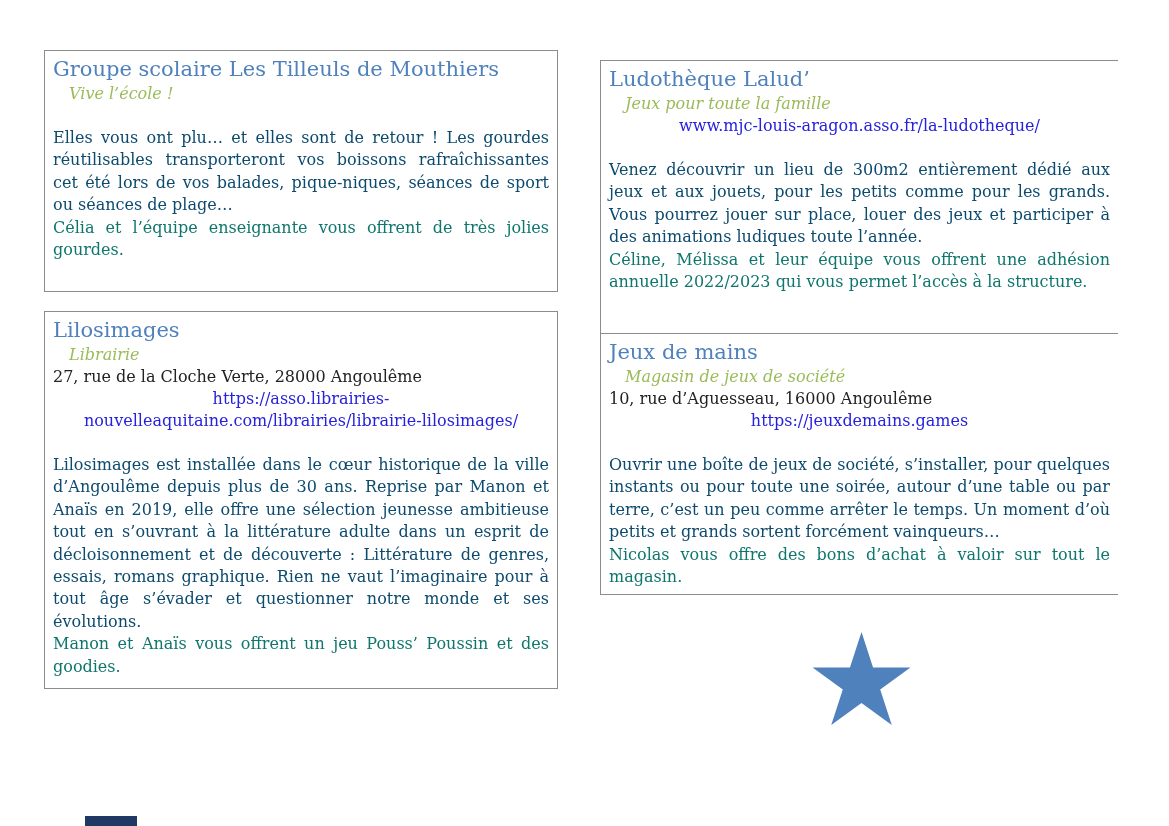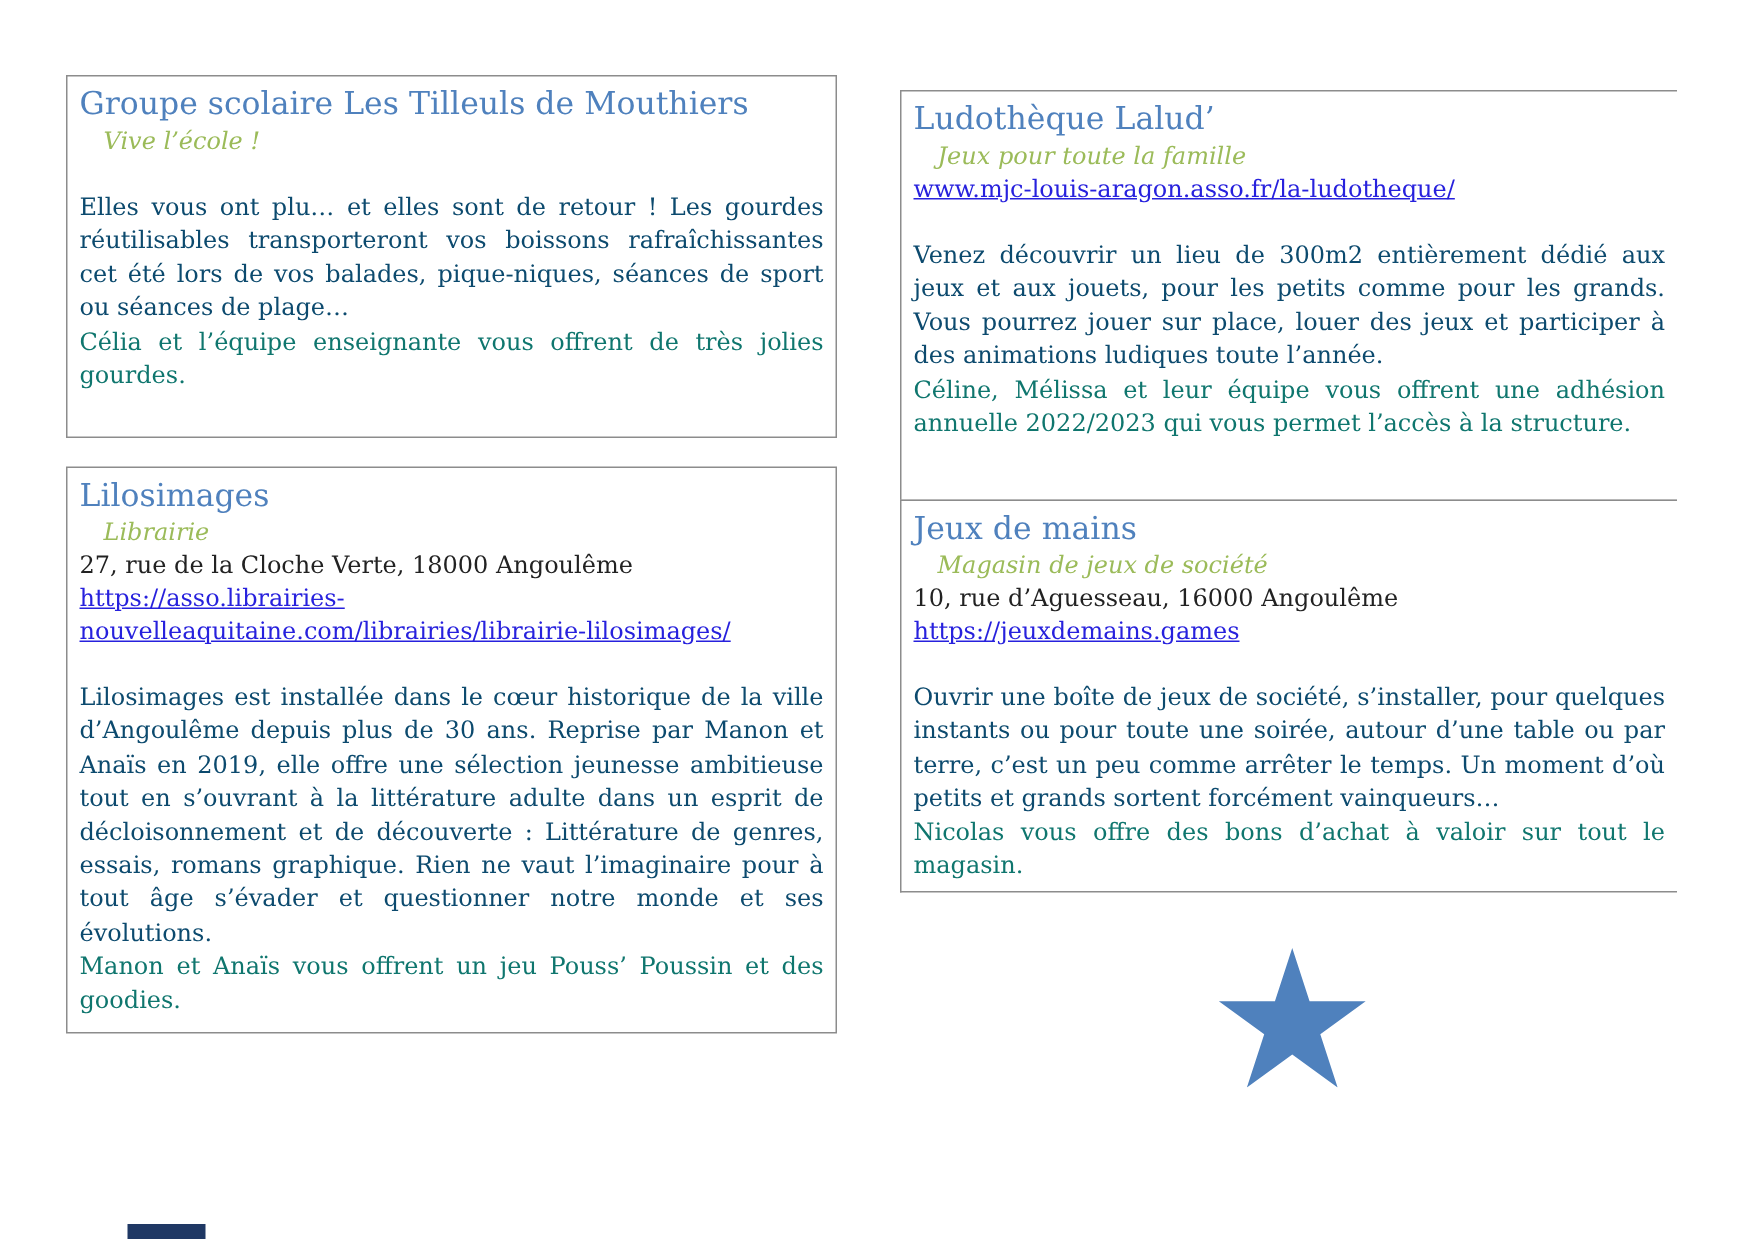--- a/index.html
+++ b/index.html
@@ -43,23 +43,23 @@
   .card-address {
     font-size: 16px;
     line-height: 22px;
     color: #222222;
   }
   .card-link {
     display: block;
     font-size: 16px;
     line-height: 22px;
     color: #2721DD;
-    text-decoration: underline;
     white-space: pre-line;
     cursor: pointer;
+    text-align: center;
   }
   .spacer {
     height: 22px;
   }
   .card-body {
     font-size: 16px;
     line-height: 22.4px;
     text-align: justify;
     color: #0c4a6e;
   }
@@ -94,21 +94,21 @@
     <h2 class="card-title">Groupe scolaire Les Tilleuls de Mouthiers</h2>
     <div class="card-subtitle">Vive l’école !</div>
     <div class="spacer"></div>
     <div class="card-body">Elles vous ont plu… et elles sont de retour ! Les gourdes réutilisables transporteront vos boissons rafraîchissantes cet été lors de vos balades, pique-niques, séances de sport ou séances de plage…</div>
     <div class="card-gift">Célia et l’équipe enseignante vous offrent de très jolies gourdes.</div>
   </div>
 
   <div class="card" style="left:44px; top:311px; width:514px; min-height:378px;">
     <h2 class="card-title">Lilosimages</h2>
     <div class="card-subtitle">Librairie</div>
-    <div class="card-address">27, rue de la Cloche Verte, 18000 Angoulême</div>
+    <div class="card-address">27, rue de la Cloche Verte, 28000 Angoulême</div>
     <a class="card-link">https://asso.librairies-
 nouvelleaquitaine.com/librairies/librairie-lilosimages/</a>
     <div class="spacer"></div>
     <div class="card-body">Lilosimages est installée dans le cœur historique de la ville d’Angoulême depuis plus de 30 ans. Reprise par Manon et Anaïs en 2019, elle offre une sélection jeunesse ambitieuse tout en s’ouvrant à la littérature adulte dans un esprit de décloisonnement et de découverte : Littérature de genres, essais, romans graphique. Rien ne vaut l’imaginaire pour à tout âge s’évader et questionner notre monde et ses évolutions.</div>
     <div class="card-gift">Manon et Anaïs vous offrent un jeu Pouss’ Poussin et des goodies.</div>
   </div>
 
   <div class="card open-right" style="left:600px; top:60px; width:518px; min-height:274px;">
     <h2 class="card-title">Ludothèque Lalud’</h2>
     <div class="card-subtitle">Jeux pour toute la famille</div>

